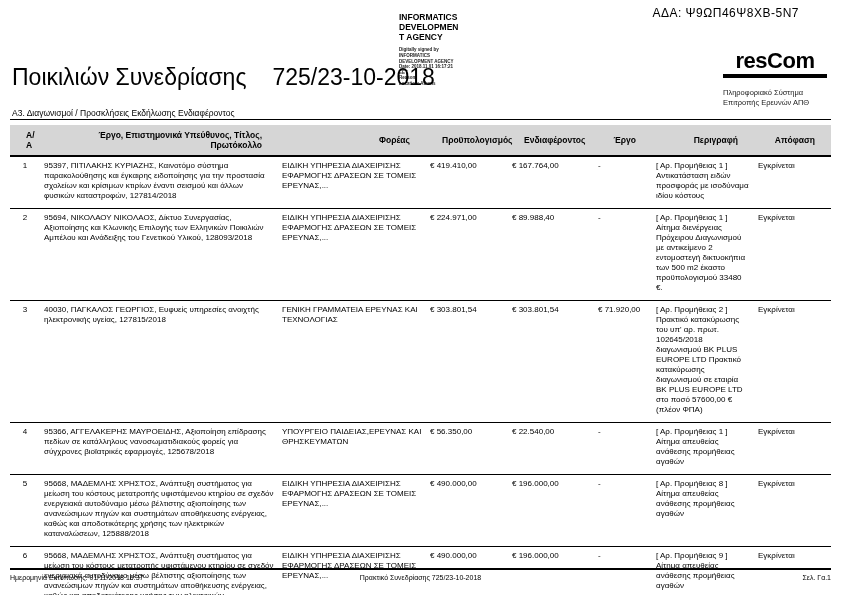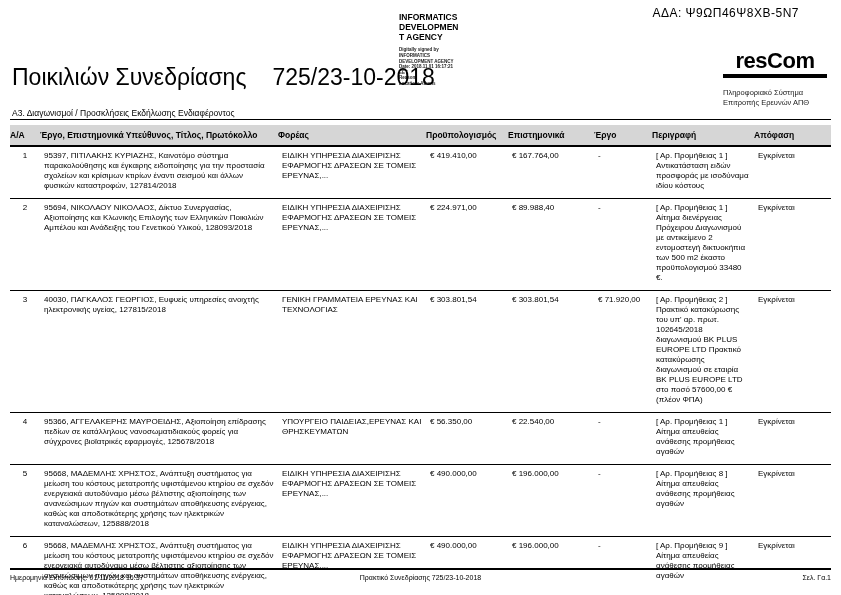--- a/index.html
+++ b/index.html
@@ -14,22 +14,22 @@
   .ida-stamp { font-size:4.5px; line-height:1.25; font-weight:bold; color:#1a1a1a; }
   .title-row { position:absolute; top:64px; left:12px; font-size:23px; white-space:nowrap; }
   .title-row .num { margin-left:26px; }
   .rescom { position:absolute; top:50px; right:14px; width:104px; }
   .rescom-brand { font-size:22px; font-weight:bold; letter-spacing:-0.5px; line-height:1.0; border-bottom:4px solid #000; padding-bottom:2px;text-align:center; }
   .rescom-sub { font-size:7.5px; line-height:1.3; margin-top:10px; color:#222; }
   .section-label { position:absolute; top:108px; left:12px; font-size:8.5px; }
   .rule { position:absolute; top:119px; left:10px; width:821px; height:0; border-top:1.5px solid #000; }
   table.results { position:absolute; top:125px; left:10px; width:821px; border-collapse:collapse; table-layout:fixed; }
   table.results thead th {
-    background:#d6d6d6; font-size:8.5px; font-weight:bold; text-align:left;
-    padding:5px 0; border-bottom:2px solid #000; vertical-align:middle;
+    background:#d6d6d6; font-size:8.5px; font-weight:bold; text-align:right;
+    padding:5px 16px; border-bottom:2px solid #000; vertical-align:middle;
   }
   table.results tbody td {
     font-size:8px; line-height:1.25; padding:4px 4px 7px; vertical-align:top;
     border-bottom:1px solid #000;
   }
   .col-aa   { width:30px; }
   .col-proj { width:238px; }
   .col-ag   { width:148px; }
   .col-bud  { width:82px; }
   .col-fund { width:86px; }
@@ -90,21 +90,21 @@
       <col class="col-amt">
       <col class="col-desc">
       <col class="col-dec">
   </colgroup>
   <thead>
     <tr>
       <th class="c">Α/Α</th>
       <th>Έργο, Επιστημονικά Υπεύθυνος, Τίτλος, Πρωτόκολλο</th>
       <th>Φορέας</th>
       <th class="r">Προϋπολογισμός</th>
-      <th class="r">Επιστημονικά</th>
+      <th class="r">Ενδιαφέροντος</th>
       <th class="r">Έργο</th>
       <th>Περιγραφή</th>
       <th>Απόφαση</th>
     </tr>
   </thead>
   <tbody>
     <tr>
       <td class="c">1</td>
       <td>95397, ΠΙΤΙΛΑΚΗΣ ΚΥΡΙΑΖΗΣ, Καινοτόμο σύστημα παρακολούθησης και έγκαιρης ειδοποίησης για την προστασία σχολείων και κρίσιμων κτιρίων έναντι σεισμού και άλλων φυσικών καταστροφών, 127814/2018</td>
       <td>ΕΙΔΙΚΗ ΥΠΗΡΕΣΙΑ ΔΙΑΧΕΙΡΙΣΗΣ ΕΦΑΡΜΟΓΗΣ ΔΡΑΣΕΩΝ ΣΕ ΤΟΜΕΙΣ ΕΡΕΥΝΑΣ,...</td>

